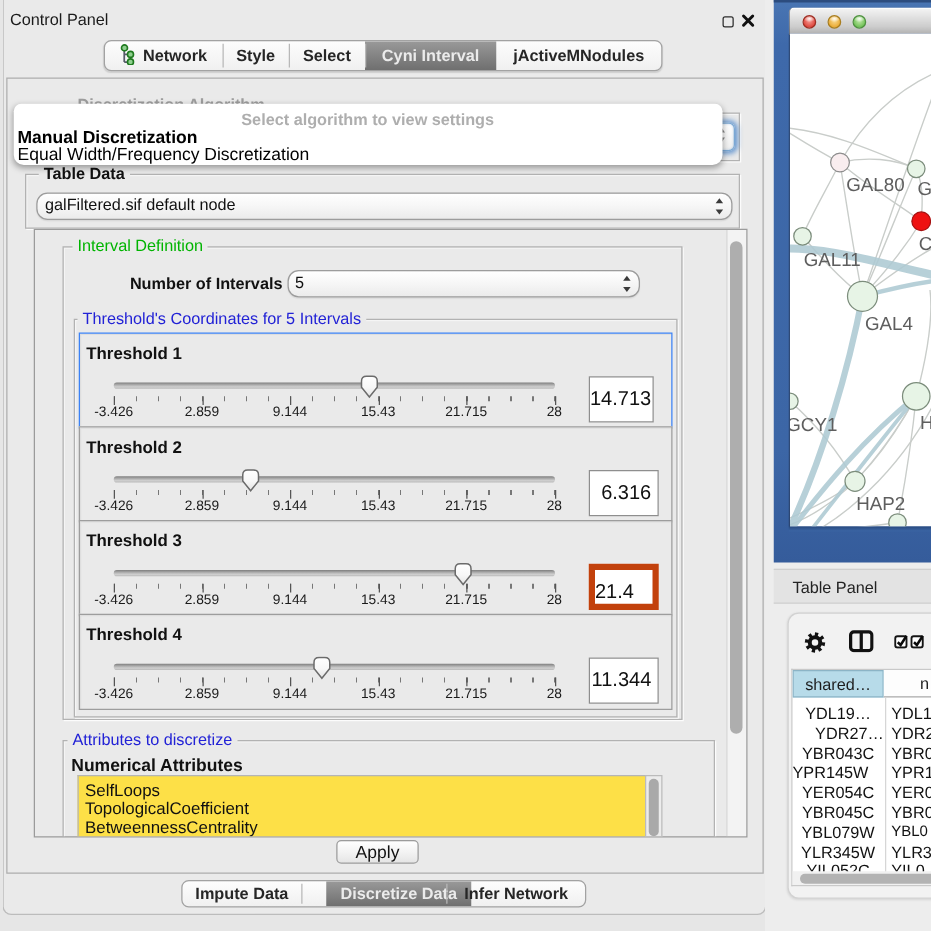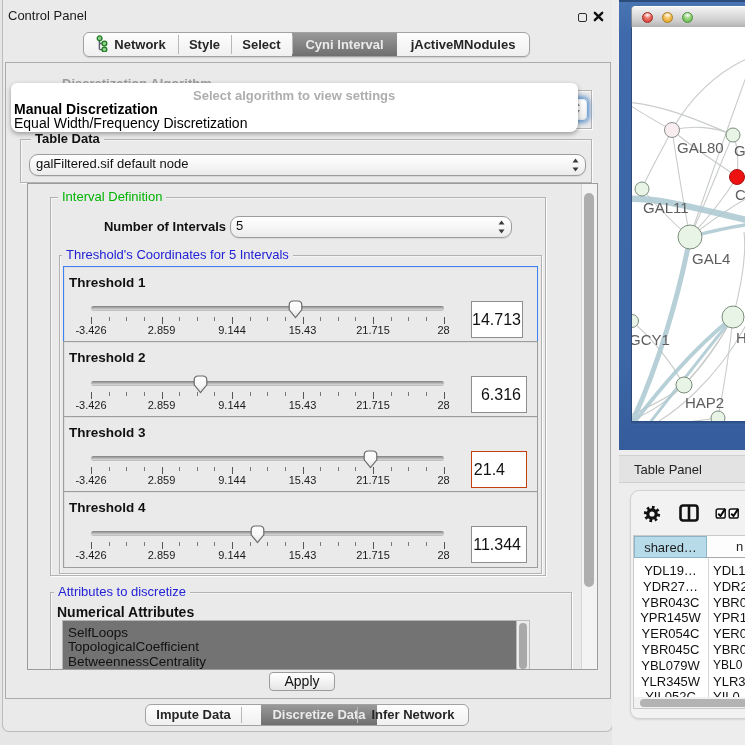--- a/index.html
+++ b/index.html
@@ -133,21 +133,21 @@
       <svg style="position:absolute;left:297.5px;top:33px" width="17" height="19" viewBox="0 0 17 19">
 <defs>
           <linearGradient id="tg3054" x1="0" y1="0" x2="0" y2="1">
 <stop offset="0" stop-color="#ffffff"></stop>
             <stop offset="0.55" stop-color="#f7f7f7"></stop>
             <stop offset="1" stop-color="#e3e3e3"></stop>
           </linearGradient>
         </defs>
 <path d="M2.2,5 Q2.2,1 6.2,1 L10.8,1 Q14.8,1 14.8,5 L14.8,9.8 L8.5,17.6 L2.2,9.8 Z" fill="url(#tg3054)" stroke="#6b6b6b" stroke-width="1.2"></path>
       </svg>
-      <div style="position:absolute;left:407px;top:34px;width:56px;height:37px;background:#fff;border:1px solid #c2410c;font-size:16px;color:#111;text-align:right;line-height:35px;padding-right:21px;box-sizing:border-box">21.4</div>
+      <div style="position:absolute;left:407px;top:34px;width:56px;height:37px;background:#fff;border:5px solid #c2410c;font-size:16px;color:#111;text-align:right;line-height:35px;padding-right:21px;box-sizing:border-box">21.4</div>
     </div>
 <div style="position:absolute;left:35px;top:307px;width:473px;height:75px;border:1px solid #9d9d9d;box-shadow:inset 1px 1px 0 #dedede;background:#eaeaea">
       <div style="position:absolute;left:5px;top:8px;font-size:13.5px;font-weight:bold;color:#111">Threshold 4</div>
       <div style="position:absolute;left:27.0px;top:39px;width:352.5px;height:5px;border-radius:2.5px;background:linear-gradient(180deg,#7e7e7e,#b5b5b5 45%,#cfcfcf 70%,#b9b9b9);"></div>
       <div style="position:absolute;left:27.0px;top:50px;width:353.5px;height:4px;background:repeating-linear-gradient(90deg,#777 0px,#777 1px,transparent 1px,transparent 17.625px)"></div>
       <div style="position:absolute;left:27.0px;top:50px;width:1px;height:7px;background:#555"></div>
       <div style="position:absolute;left:97.5px;top:50px;width:1px;height:7px;background:#555"></div>
       <div style="position:absolute;left:168.0px;top:50px;width:1px;height:7px;background:#555"></div>
       <div style="position:absolute;left:238.5px;top:50px;width:1px;height:7px;background:#555"></div>
       <div style="position:absolute;left:309.0px;top:50px;width:1px;height:7px;background:#555"></div>
@@ -166,21 +166,21 @@
             <stop offset="1" stop-color="#e3e3e3"></stop>
           </linearGradient>
         </defs>
 <path d="M2.2,5 Q2.2,1 6.2,1 L10.8,1 Q14.8,1 14.8,5 L14.8,9.8 L8.5,17.6 L2.2,9.8 Z" fill="url(#tg1926)" stroke="#6b6b6b" stroke-width="1.2"></path>
       </svg>
       <div style="position:absolute;left:407px;top:34px;width:56px;height:37px;background:#fff;border:1px solid #8e8e8e;font-size:16px;color:#111;text-align:right;line-height:35px;padding-right:5px;box-sizing:border-box">11.344</div>
     </div>
 <div class="a etch" style="left:22px;top:408px;width:520px;height:120px"></div>
 <div class="gt" style="left:26px;top:401px;color:#2222d6">Attributes to discretize</div>
 <div class="a" style="left:29px;top:420px;font-size:14px;font-weight:bold;color:#111">Numerical Attributes</div>
-<div class="a" style="left:34px;top:436px;width:453px;height:60px;background:#737373;border:1px solid #b5b5b5;border-right:none">
+<div class="a" style="left:34px;top:436px;width:453px;height:60px;background:#fde047;border:1px solid #b5b5b5;border-right:none">
 <div style="position:absolute;left:5px;top:4.0px;font-size:13.5px;color:#111">SelfLoops</div>
 <div style="position:absolute;left:5px;top:18.3px;font-size:13.5px;color:#111">TopologicalCoefficient</div>
 <div style="position:absolute;left:5px;top:32.6px;font-size:13.5px;color:#111">BetweennessCentrality</div>
 </div>
 <div class="a" style="left:488px;top:436px;width:12px;height:60px;background:#ececec;border:1px solid #bbb">
 <div style="position:absolute;left:1.5px;top:2px;width:8px;height:46px;border-radius:4px;background:#a9a9a9"></div>
     </div>
 <div class="a" style="left:553px;top:0px;width:15px;height:485px;background:#f3f3f3;border-left:1px solid #d6d6d6">
 <div style="position:absolute;left:2px;top:9px;width:10px;height:394px;border-radius:5px;background:#aeaeae"></div>
     </div>
@@ -273,25 +273,25 @@
 <svg class="a" style="left:727px;top:505px" width="14" height="14" viewBox="0 0 14 14">
     <rect x="2.2" y="4" width="9" height="9" rx="1.8" fill="#fff" stroke="#151515" stroke-width="1.5"></rect>
     <path d="M4.2,8.8 L6.5,11 L11.3,3.6" fill="none" stroke="#0a0a0a" stroke-width="2"></path>
   </svg>
 <div class="a" style="left:633px;top:535px;width:112px;height:172px;background:#fff;border:1px solid #c9c9c9;border-right:none;overflow:hidden">
 <div style="position:absolute;left:0px;top:0px;width:73px;height:22px;background:#b7dbe9;border:1px solid #8cb4c6;box-sizing:border-box;text-align:center;font-size:13px;line-height:21px;color:#1d1d1d">shared…</div>
 <div style="position:absolute;left:73px;top:0px;width:39px;height:22px;background:#fdfdfd;border-bottom:1px solid #a9a9a9;box-sizing:border-box;font-size:13px;line-height:21px;color:#1d1d1d;padding-left:29px">n</div>
 <div style="position:absolute;left:73.5px;top:22px;width:1px;height:150px;background:#d6d6d6"></div>
 <div style="position:absolute;left:0;top:27.0px;width:73px;text-align:center;font-size:13px;color:#111;white-space:nowrap">YDL19…</div>
 <div style="position:absolute;left:79px;top:27.0px;font-size:13px;color:#111;white-space:nowrap">YDL1</div>
-<div style="position:absolute;left:0;top:42.8px;width:73px;text-align:center;font-size:13px;color:#111;white-space:nowrap">YDR27…</div>
+<div style="position:absolute;left:0;top:42.8px;width:73px;text-align:right;font-size:13px;color:#111;white-space:nowrap">YDR27…</div>
 <div style="position:absolute;left:79px;top:42.8px;font-size:13px;color:#111;white-space:nowrap">YDR2</div>
 <div style="position:absolute;left:0;top:58.6px;width:73px;text-align:center;font-size:13px;color:#111;white-space:nowrap">YBR043C</div>
 <div style="position:absolute;left:79px;top:58.6px;font-size:13px;color:#111;white-space:nowrap">YBR0</div>
-<div style="position:absolute;left:0;top:74.4px;width:73px;text-align:center;font-size:13px;color:#111;white-space:nowrap">YPR145W</div>
+<div style="position:absolute;left:0;top:74.4px;width:73px;text-align:left;font-size:13px;color:#111;white-space:nowrap">YPR145W</div>
 <div style="position:absolute;left:79px;top:74.4px;font-size:13px;color:#111;white-space:nowrap">YPR1</div>
 <div style="position:absolute;left:0;top:90.2px;width:73px;text-align:center;font-size:13px;color:#111;white-space:nowrap">YER054C</div>
 <div style="position:absolute;left:79px;top:90.2px;font-size:13px;color:#111;white-space:nowrap">YER0</div>
 <div style="position:absolute;left:0;top:106.0px;width:73px;text-align:center;font-size:13px;color:#111;white-space:nowrap">YBR045C</div>
 <div style="position:absolute;left:79px;top:106.0px;font-size:13px;color:#111;white-space:nowrap">YBR0</div>
 <div style="position:absolute;left:0;top:121.8px;width:73px;text-align:center;font-size:13px;color:#111;white-space:nowrap">YBL079W</div>
 <div style="position:absolute;left:79px;top:121.8px;font-size:12px;color:#111;white-space:nowrap">YBL0</div>
 <div style="position:absolute;left:0;top:137.6px;width:73px;text-align:center;font-size:13px;color:#111;white-space:nowrap">YLR345W</div>
 <div style="position:absolute;left:79px;top:137.6px;font-size:13px;color:#111;white-space:nowrap">YLR3</div>
 <div style="position:absolute;left:0;top:153.4px;width:73px;text-align:center;font-size:13px;color:#111;white-space:nowrap">YIL052C</div>

